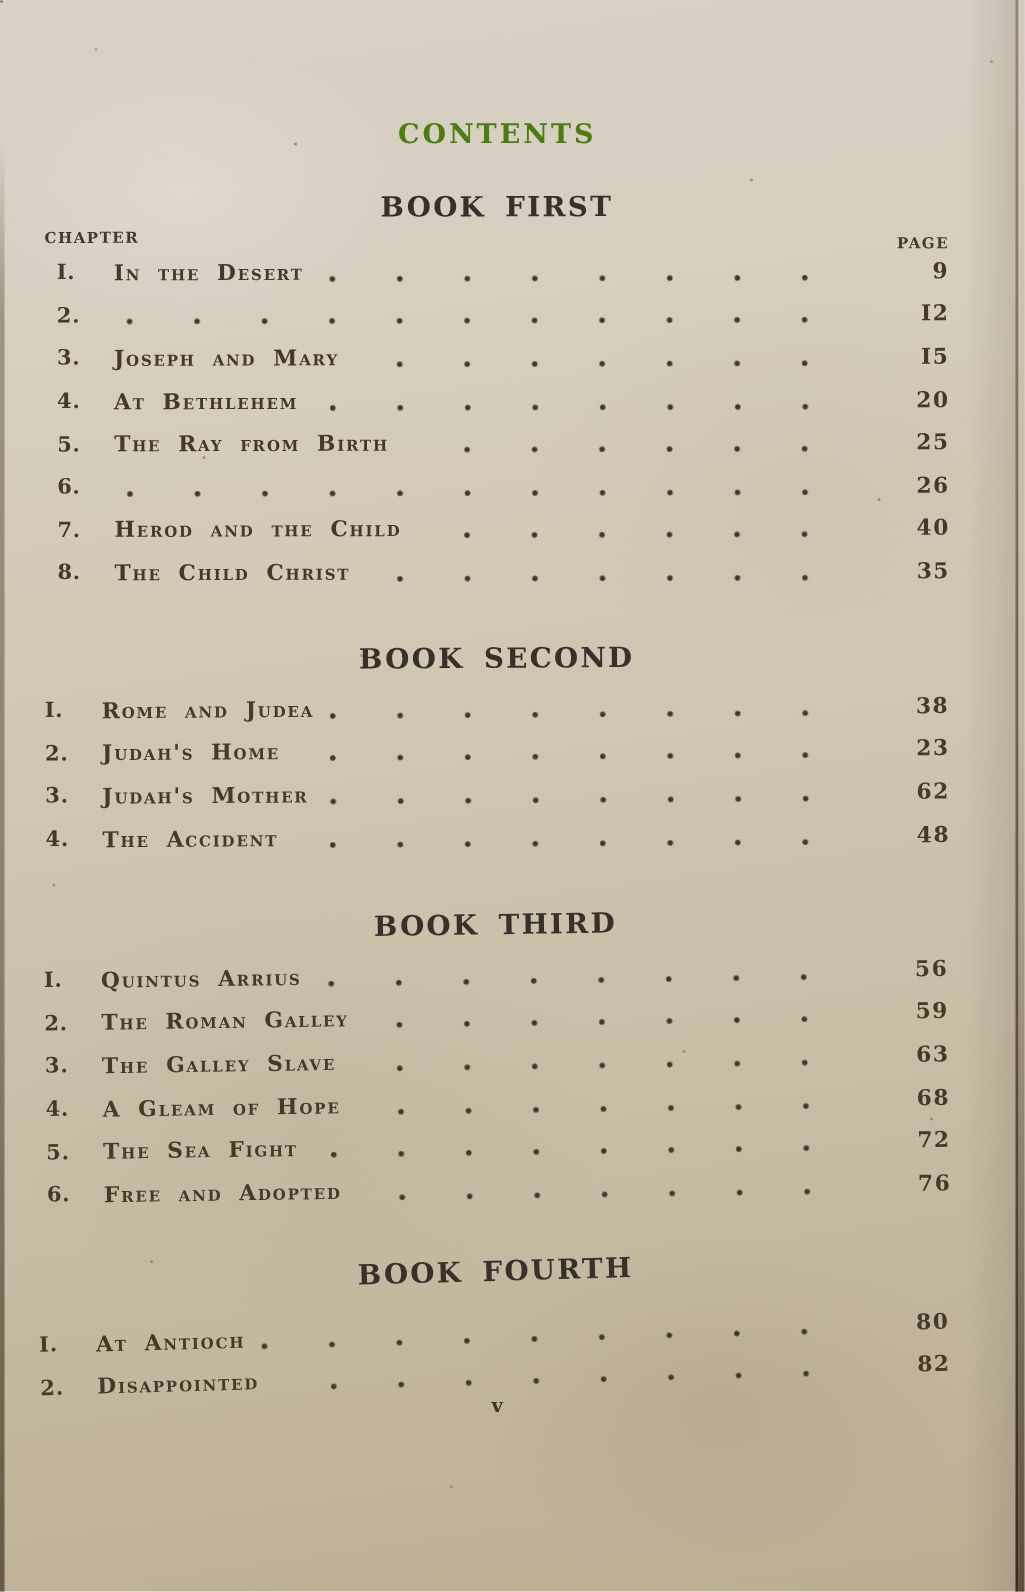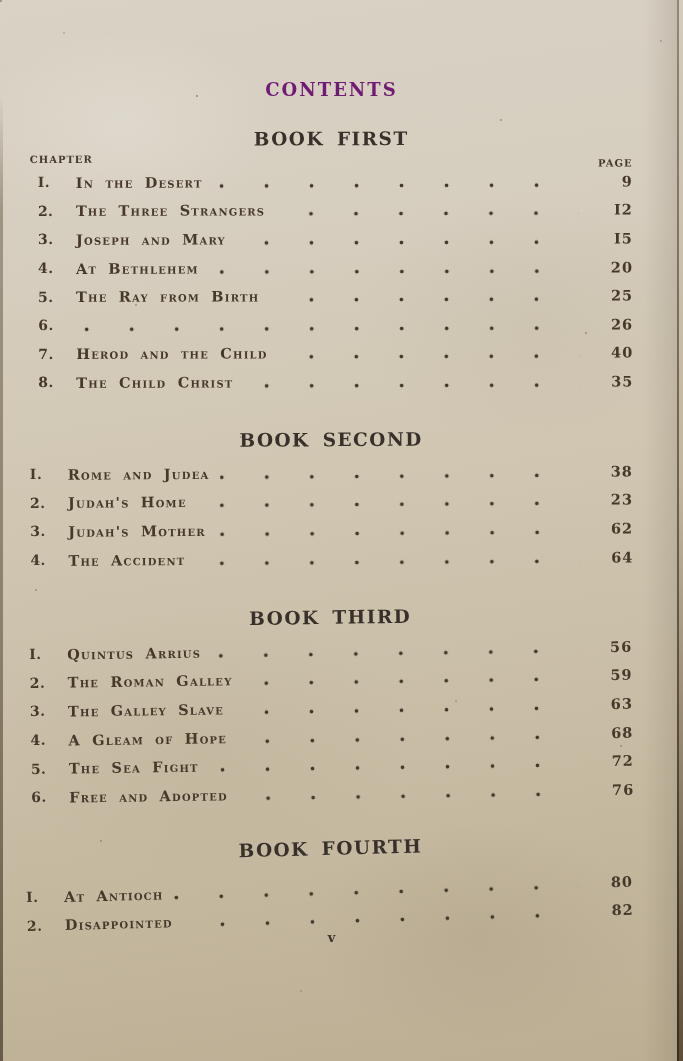--- a/index.html
+++ b/index.html
@@ -33,21 +33,21 @@
     background:linear-gradient(180deg,rgba(110,92,66,.55),rgba(70,56,38,.75) 60%,rgba(40,32,22,.9) 100%);}
   .edge-right-sliver{position:absolute;top:0;right:0;width:4px;height:100%;pointer-events:none;
     background:linear-gradient(180deg,#d4ccbd 0%,#c6baa2 45%,#55точ 0);
     background:linear-gradient(180deg,#d4ccbd 0%,#c3b69d 45%,#5e4e38 100%);}
   .edge-left{position:absolute;top:0;left:0;width:3px;height:100%;pointer-events:none;
     background:linear-gradient(180deg,rgba(60,48,35,0) 0%,rgba(60,48,35,0) 9%,rgba(92,76,54,.45) 20%,rgba(75,61,42,.5) 60%,rgba(55,44,30,.65) 100%);}
 
   .page{position:absolute;inset:0;box-sizing:border-box;padding:78px 50px 0 30px;}
 
   .contents-title{margin:0 0 26px 0;text-align:center;font-size:18px;line-height:24px;
-    font-weight:bold;letter-spacing:2px;word-spacing:3px;color:#701a75;}
+    font-weight:bold;letter-spacing:2px;word-spacing:3px;color:#4d7c0f;}
 
   section.book{transform-origin:0 50%;}
   .book-heading{margin:0;text-align:center;font-size:18.5px;line-height:24px;
     font-weight:bold;letter-spacing:1.5px;word-spacing:5px;color:#38302__;color:#38302a;}
   .s0{transform:rotate(-0.15deg);}
   .s1{margin-top:33px;transform:rotate(-0.35deg);}
   .s2{margin-top:36px;transform:rotate(-0.8deg);}
   .s3{margin-top:33px;transform:rotate(-1.55deg);}
   .s0 .book-heading{margin-bottom:0;}
   .s1 .book-heading,.s2 .book-heading{margin-bottom:6px;}
@@ -92,21 +92,20 @@
     <div class="rows">
   <div class="toc-row">
     <span class="num">I.</span>
     <span class="title">In the Desert</span>
     <span class="leader"></span>
     <span class="pageno">9</span>
   </div>
 
   <div class="toc-row">
     <span class="num">2.</span>
-    <span class="title">The Three Strangers</span>
     <span class="leader"></span>
     <span class="pageno">I2</span>
   </div>
 
   <div class="toc-row">
     <span class="num">3.</span>
     <span class="title">Joseph and Mary</span>
     <span class="leader"></span>
     <span class="pageno">I5</span>
   </div>
@@ -169,21 +168,21 @@
     <span class="num">3.</span>
     <span class="title">Judah's Mother</span>
     <span class="leader"></span>
     <span class="pageno">62</span>
   </div>
 
   <div class="toc-row">
     <span class="num">4.</span>
     <span class="title">The Accident</span>
     <span class="leader"></span>
-    <span class="pageno">64</span>
+    <span class="pageno">48</span>
   </div>
 </div>
   </section>
 
   <section class="book s2">
     <h2 class="book-heading">BOOK THIRD</h2>
 
     <div class="rows">
   <div class="toc-row">
     <span class="num">I.</span>

